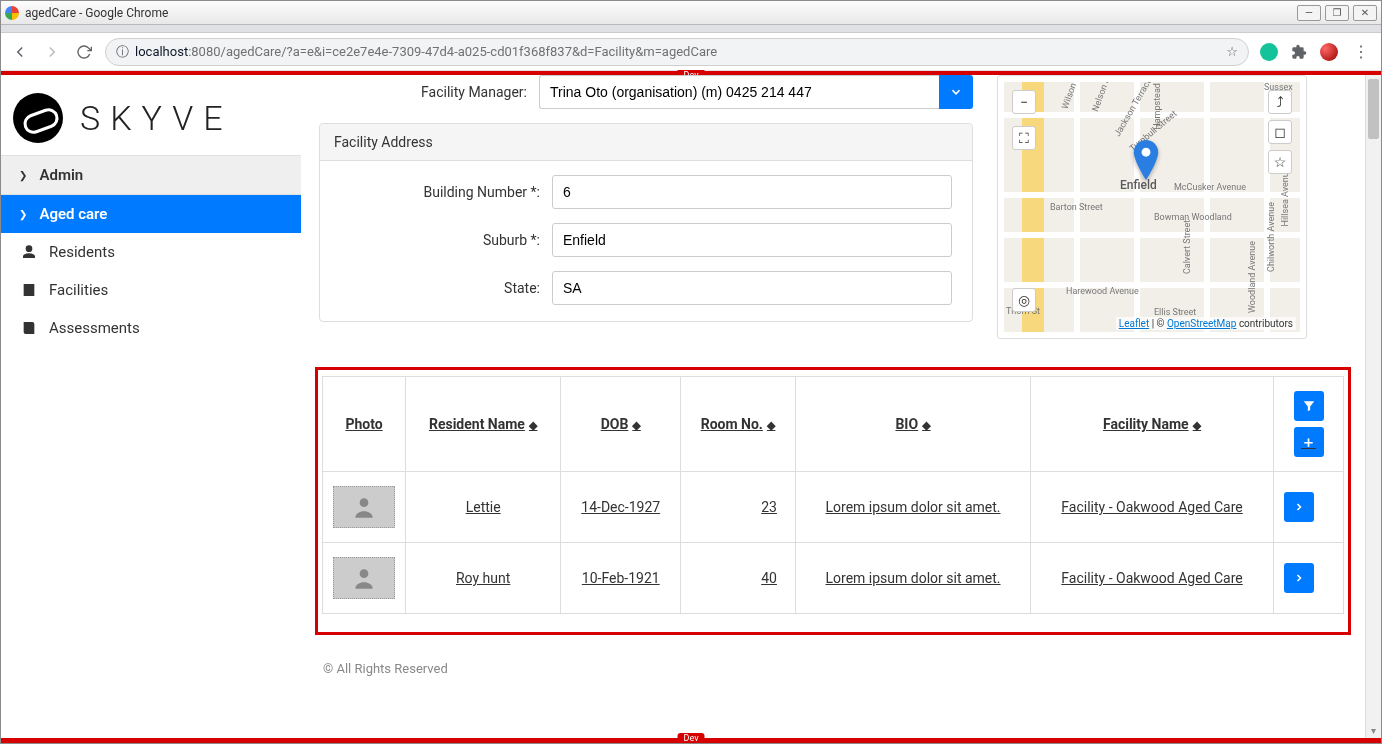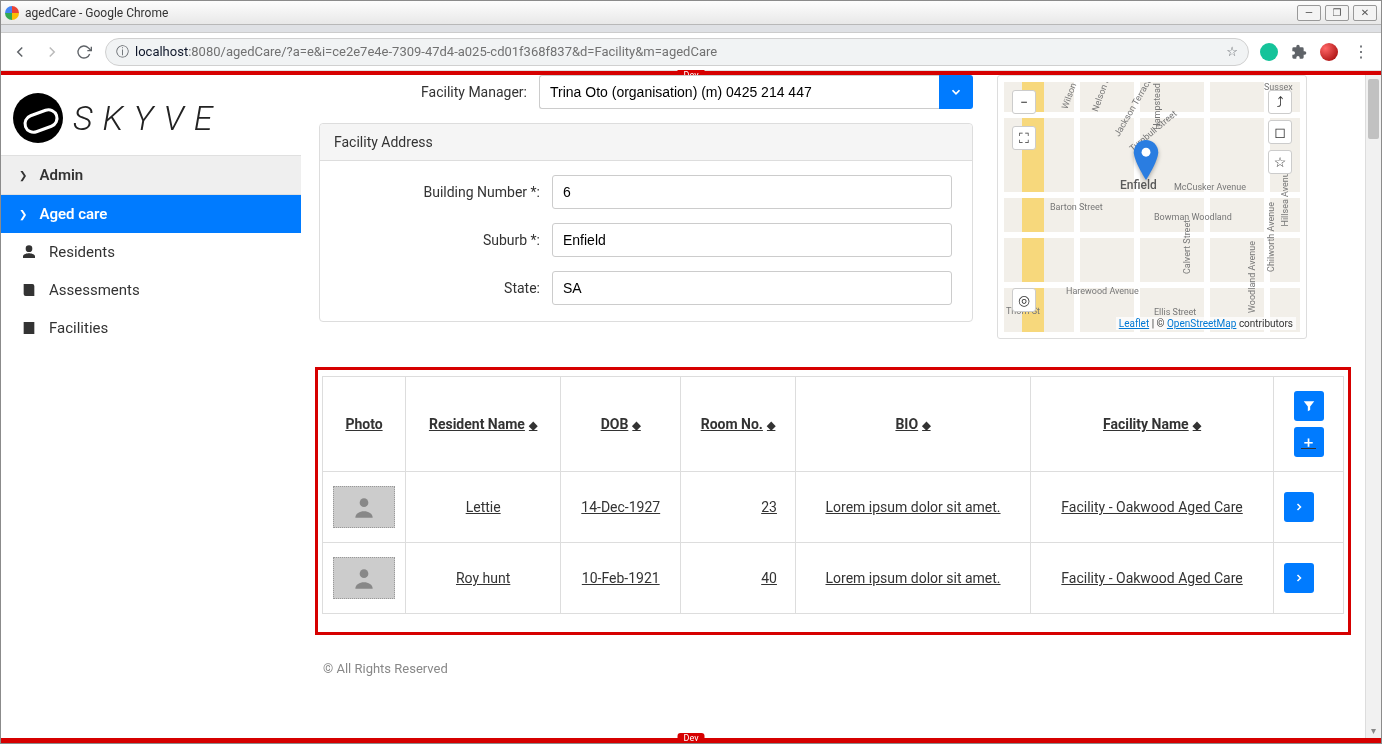--- a/index.html
+++ b/index.html
@@ -36,21 +36,21 @@
 .dev-bar .tag { position:absolute; left:50%; transform:translateX(-50%); top:-1px; background:#d60000; color:#fff; font-size:9px; padding:0 6px; border-radius:0 0 3px 3px; }
 
 
 .content { flex:1; display:flex; overflow:hidden; position:relative;}
 .scroll-track { width:16px; background:#f1f1f1; border-left:1px solid #ddd; position:relative;}
 .scroll-thumb { position:absolute; left:2px; right:2px; top:4px; height:60px; background:#c1c1c1; border-radius:2px;}
 .scroll-arrow-bottom{position:absolute;left:0;right:0;bottom:0;height:16px;display:flex;align-items:center;justify-content:center;color:#888;font-size:10px;}
 
 .sidebar { width:300px; background:#fff; flex-shrink:0; }
 .logo-wrap { padding: 18px 12px 12px; }
-.logo { display:flex; align-items:center; gap:10px;font-style:italic; }
+.logo { display:flex; align-items:center; gap:17px; }
 .logo .circle { width:50px; height:50px; border-radius:50%; background:#000; position:relative; }
 .logo .circle::before{content:"";position:absolute;left:10px;top:18px;width:30px;height:14px;border:3px solid #fff;border-radius:10px;transform:rotate(-20deg);}
 .logo .text { font-size:34px; letter-spacing:10px; font-weight:300; color:#222; }
 
 .nav-item { display:flex; align-items:center; gap:12px; padding:10px 18px; font-size:15px; cursor:pointer; }
 .nav-item.group { background:#efefef; border-top:1px solid #e0e0e0; border-bottom:1px solid #e0e0e0; font-weight:600;}
 .nav-item.active { background:#007bff; color:#fff; font-weight:600; }
 .nav-item.sub { padding-left:20px; }
 .nav-item .chev { font-family: monospace; font-size:14px;}
 .nav-item svg{width:16px;height:16px;flex-shrink:0;}
@@ -183,29 +183,29 @@
         <span>Aged care</span>
       </div>
       <div class="nav-item sub">
         <svg viewBox="0 0 24 24" fill="currentColor">
             <path d="M12 12a5 5 0 1 0-5-5 5 5 0 0 0 5 5zm0 2c-3 0-9 1.5-9 4.5V21h18v-2.5c0-3-6-4.5-9-4.5z"></path>
           </svg>
         <span>Residents</span>
       </div>
       <div class="nav-item sub">
         <svg viewBox="0 0 24 24" fill="currentColor">
+            <path d="M4 3h16v18H4zM7 6h3v3H7zm0 5h3v3H7zm7-5h3v3h-3zm0 5h3v3h-3zM10 16h4v5h-4z"></path>
+          </svg>
+        <span>Facilities</span>
+      </div>
+      <div class="nav-item sub">
+        <svg viewBox="0 0 24 24" fill="currentColor">
             <path d="M4 3h13a3 3 0 0 1 3 3v15H7a3 3 0 0 1-3-3zM7 3v15"></path>
           </svg>
         <span>Assessments</span>
-      </div>
-      <div class="nav-item sub">
-        <svg viewBox="0 0 24 24" fill="currentColor">
-            <path d="M4 3h16v18H4zM7 6h3v3H7zm0 5h3v3H7zm7-5h3v3h-3zm0 5h3v3h-3zM10 16h4v5h-4z"></path>
-          </svg>
-        <span>Facilities</span>
       </div>
     </div>
 
     <div class="main">
       <div class="top-section">
         <div class="forms-col">
           <div class="form-row">
             <div class="lbl">Facility Manager:</div>
             <div class="combo">
               <input type="text" value="Trina Oto (organisation) (m) 0425 214 447" style="">

